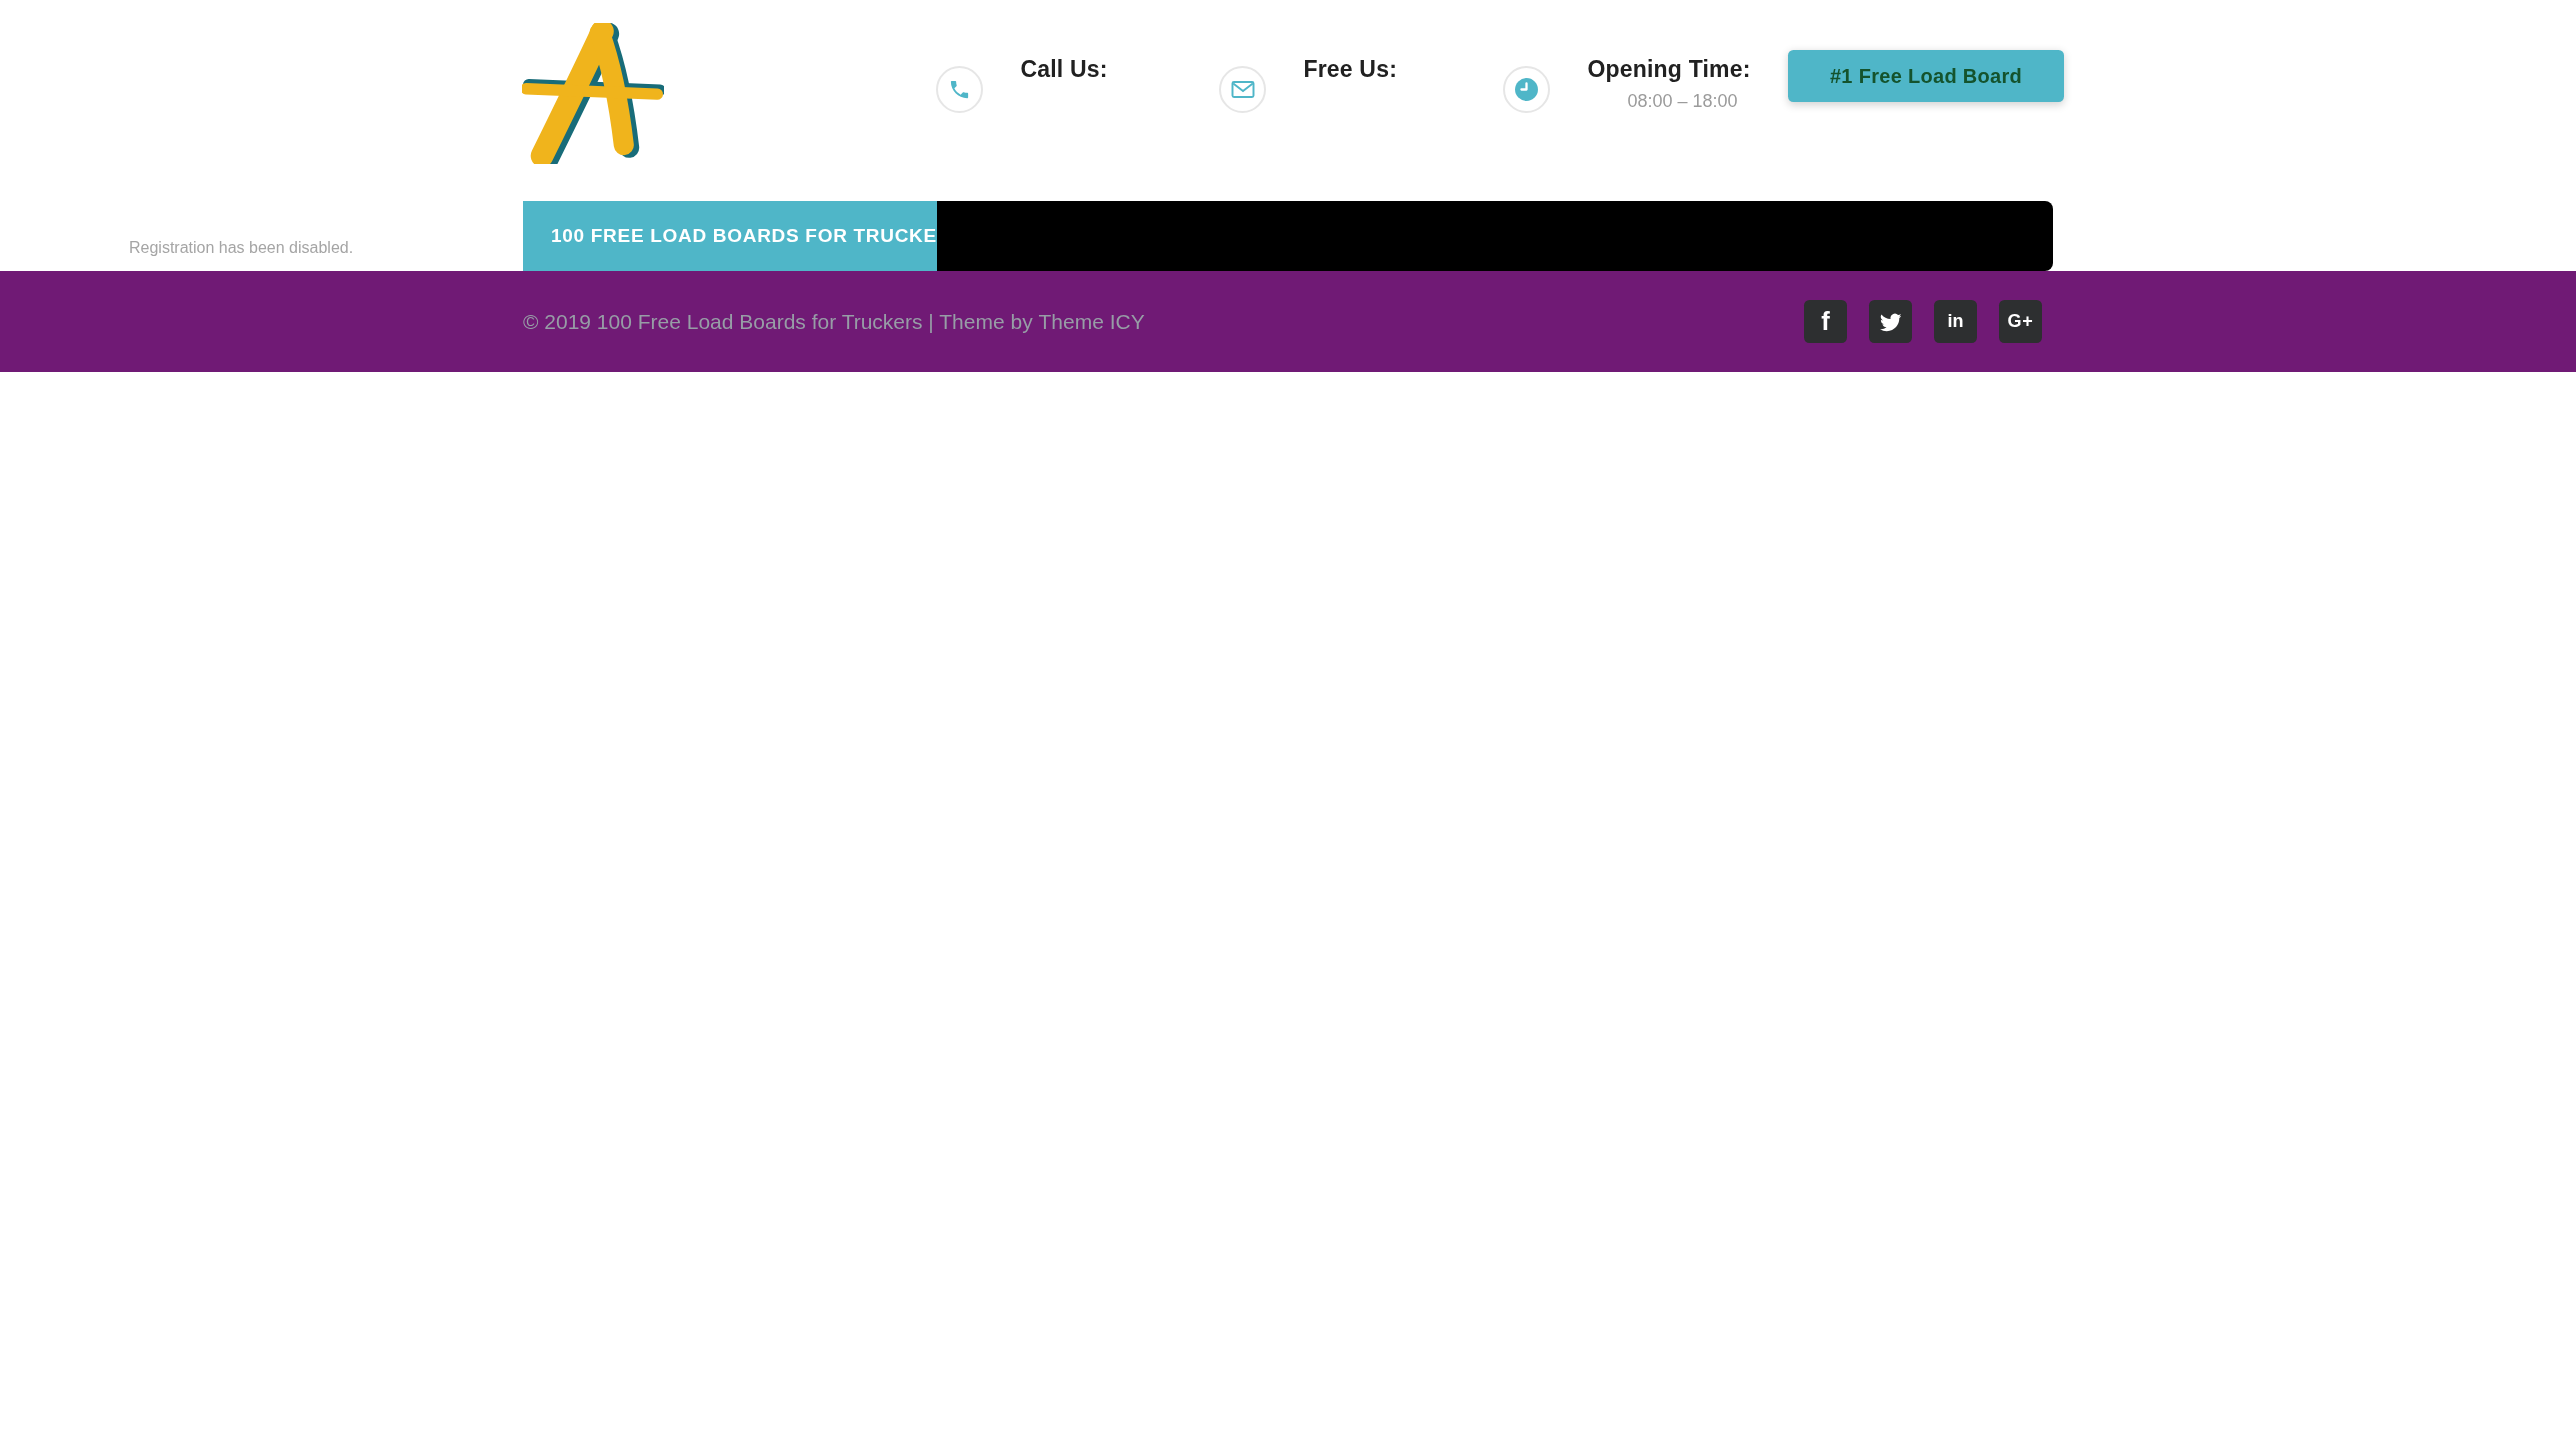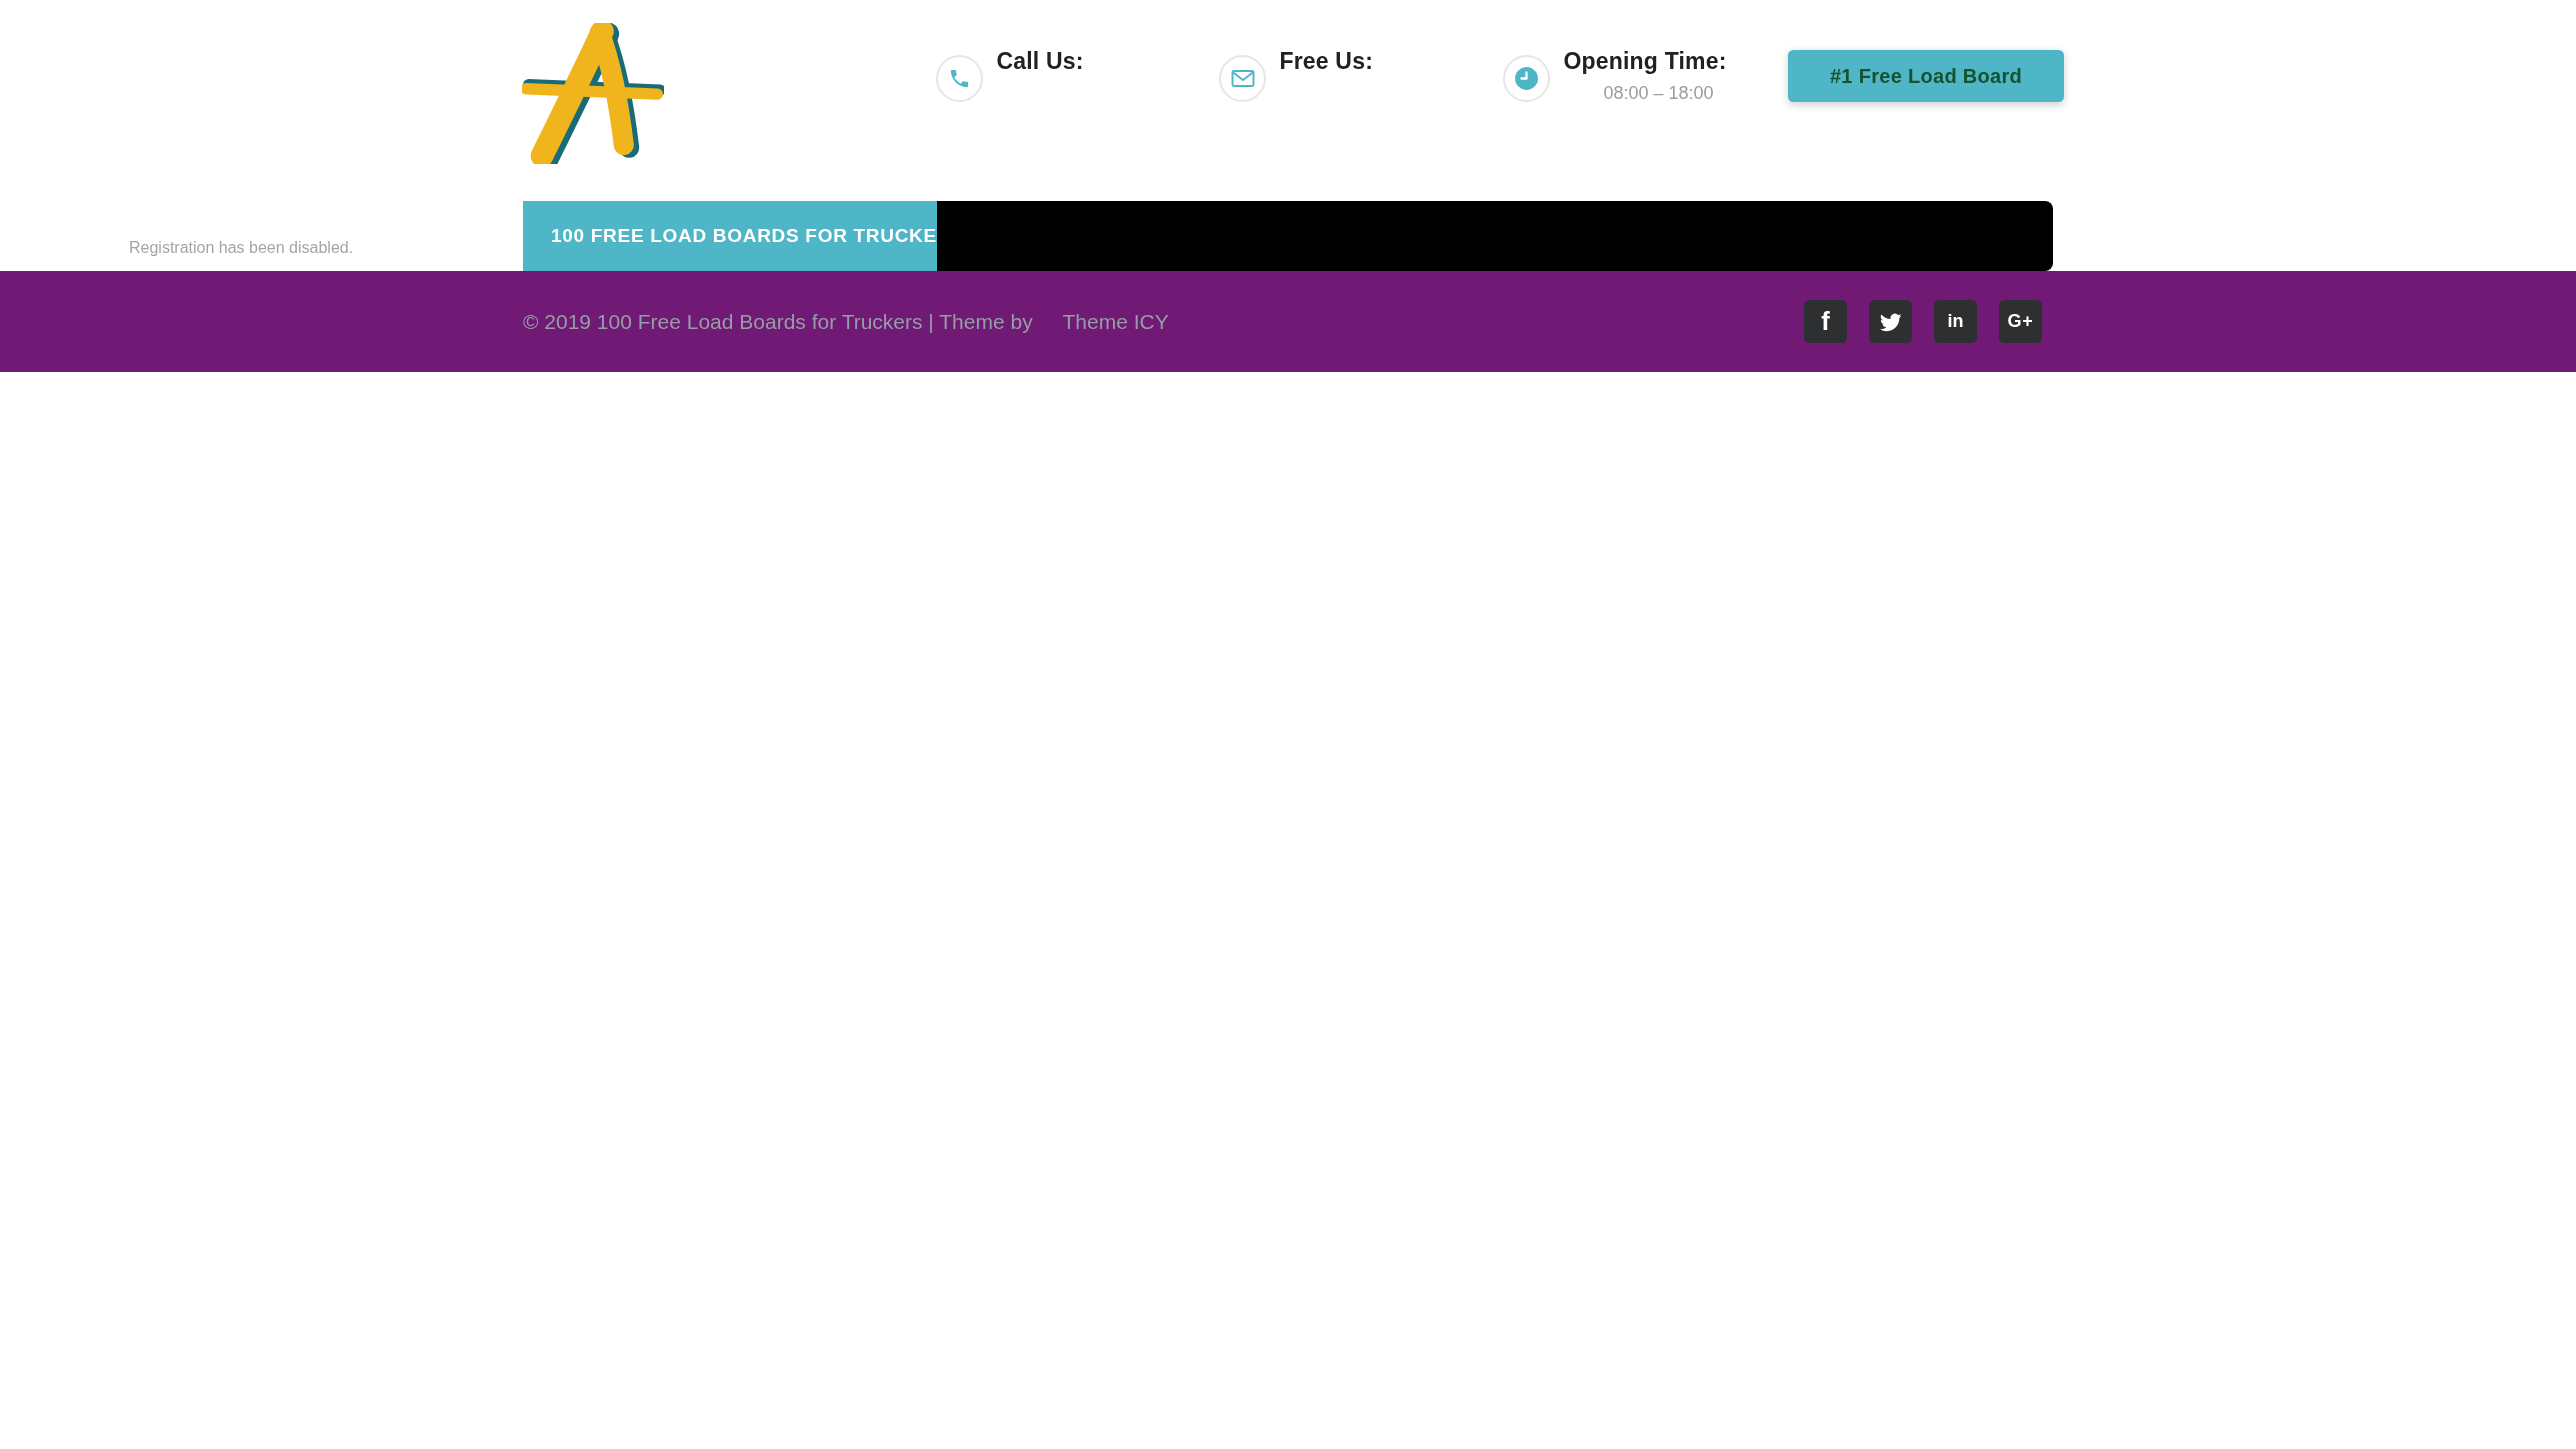--- a/index.html
+++ b/index.html
@@ -9,21 +9,21 @@
     font-family: "Liberation Sans", sans-serif;
     position: relative;
     overflow: hidden;
   }
   .page { position: absolute; inset: 0; }
 
   
   .site-header { position: absolute; left: 0; top: 0; width: 2576px; height: 201px; background: #ffffff; }
   .logo { position: absolute; left: 522px; top: 23px; width: 142px; height: 141px; display: block; cursor: pointer; }
 
-  .contact { position: absolute; top: 48px; display: flex; align-items: center; }
+  .contact { position: absolute; top: 56px; display: flex; align-items: flex-end; gap: 24px; }
   .contact-call  { left: 936px; }
   .contact-email { left: 1219px; }
   .contact-time  { left: 1503px; }
   .icon-circle {
     width: 47px; height: 47px; box-sizing: border-box;
     border: 2.7px solid #e6e6e6; border-radius: 50%;
     display: flex; align-items: center; justify-content: center;
     background: #ffffff; flex: none; margin-top: 4px;
   }
   .contact-text { margin-left: 13.4px; }
@@ -54,21 +54,21 @@
 
   .notice { position: absolute; left: 129px; top: 239px; font-size: 16px; color: #a5a5a5; white-space: nowrap; }
 
   
   .site-footer { position: absolute; left: 0; top: 271px; width: 2576px; height: 101px; background: #701a75; }
   .copyright {
     position: absolute; left: 523px; top: 0; height: 101px;
     display: flex; align-items: center;
     font-size: 21px; color: #979da6; white-space: nowrap;
   }
-  .theme-link { color: #979da6; text-decoration: none; cursor: pointer; margin-left: 24px; }
+  .theme-link { color: #979da6; text-decoration: none; cursor: pointer; }
   .social { position: absolute; left: 1804px; top: 29px; display: flex; gap: 22px; }
   .social-tile {
     width: 43px; height: 43px; border-radius: 5.4px; background: #2d2f30;
     color: #ffffff; display: flex; align-items: center; justify-content: center;
     text-decoration: none; cursor: pointer;
   }
   .glyph-f  { font-size: 25.5px; font-weight: bold; }
   .glyph-in { font-size: 18px; font-weight: bold; }
   .glyph-gp { font-size: 18px; font-weight: bold; letter-spacing: 0.7px; }
 </style>

